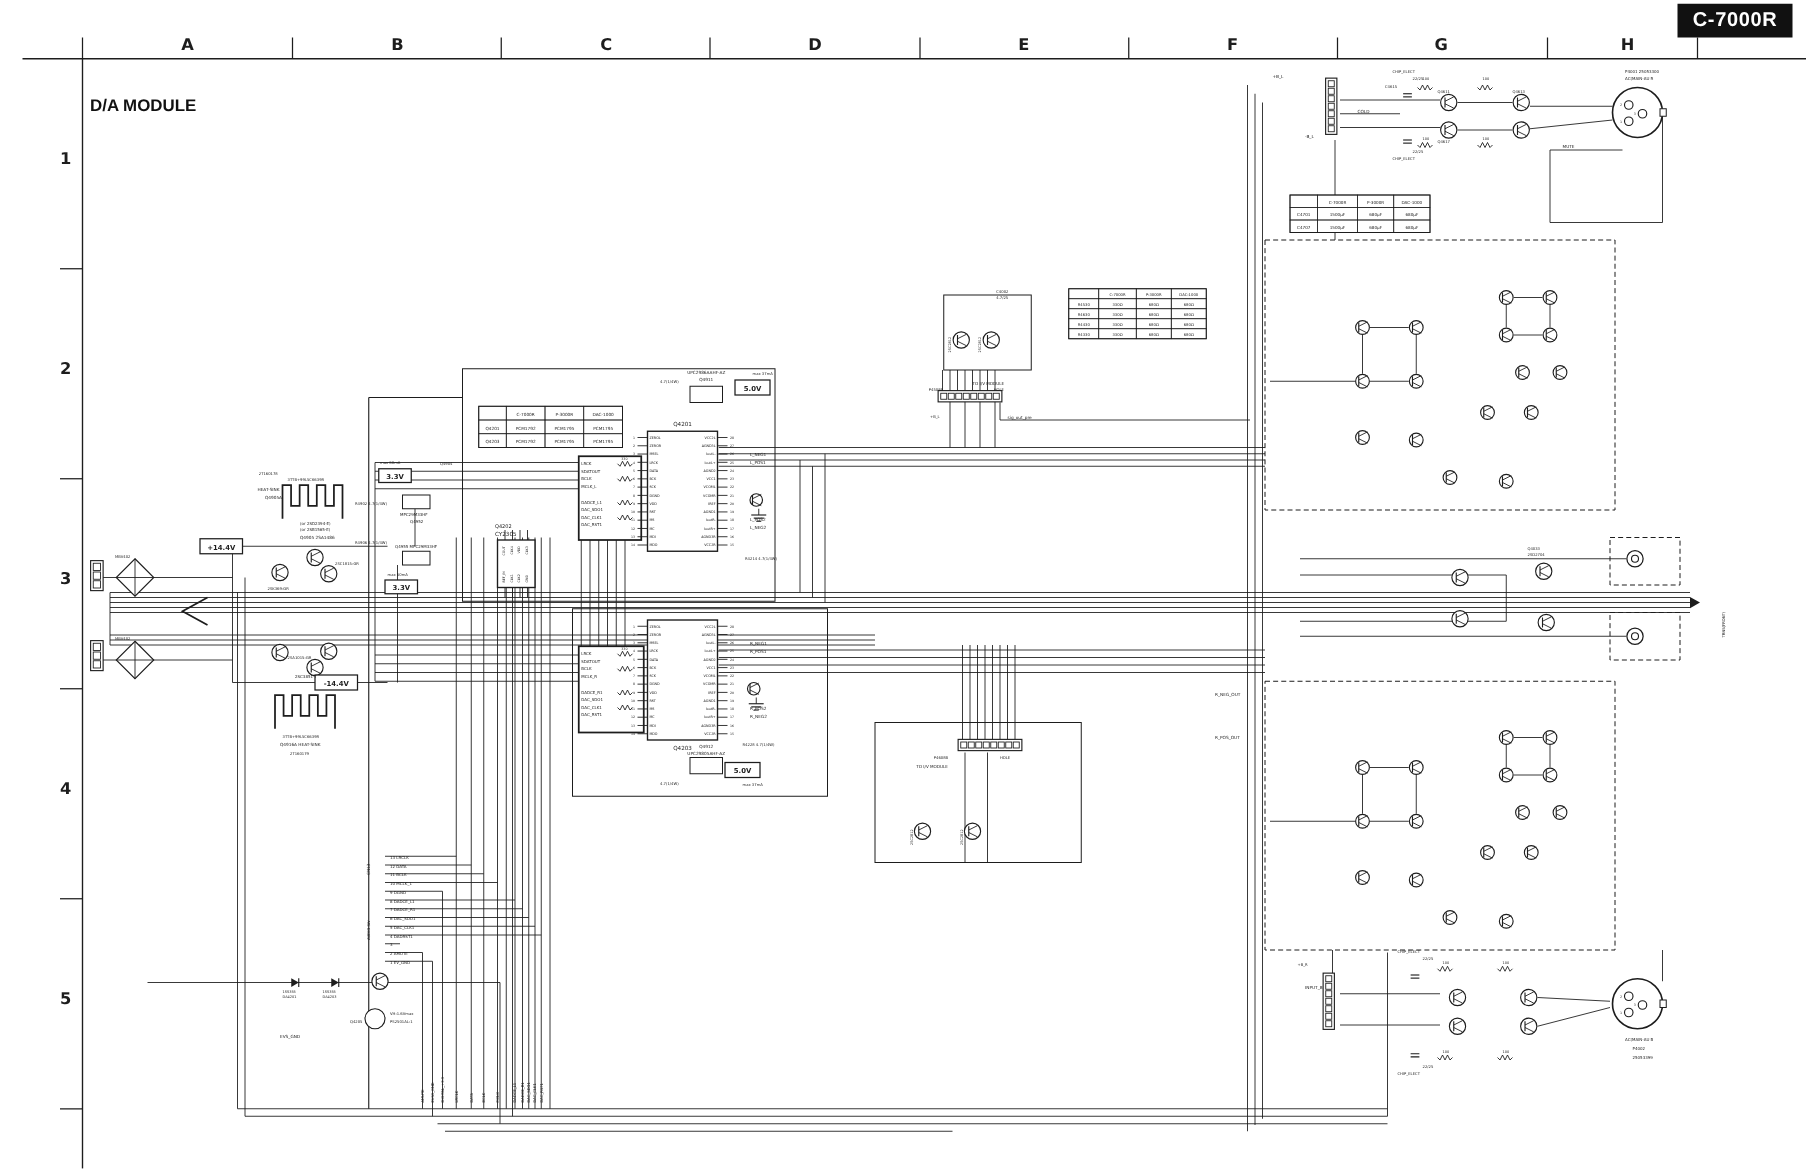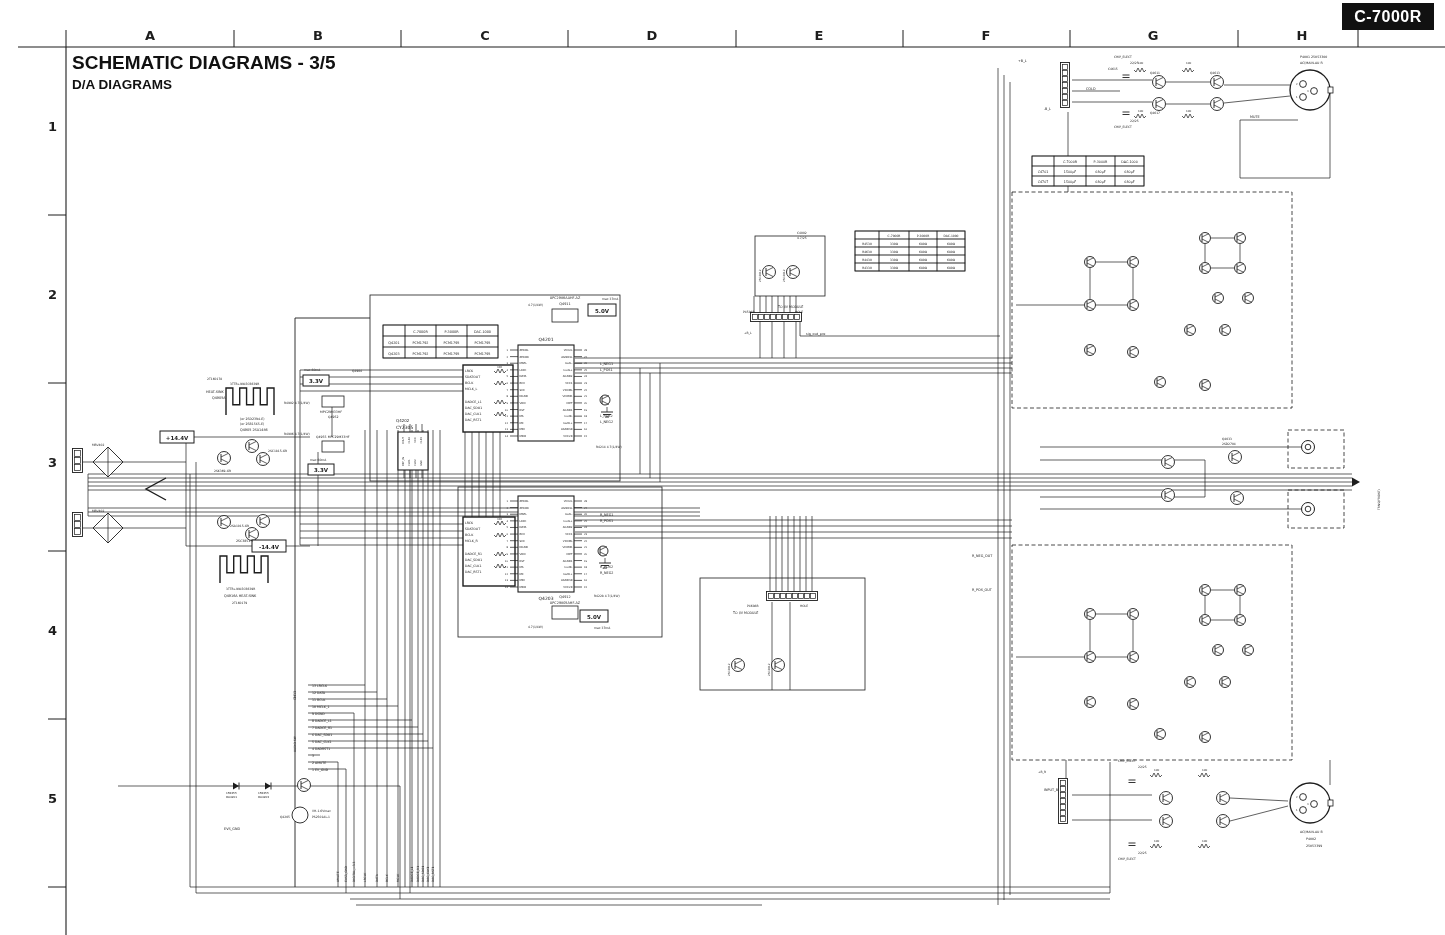--- a/index.html
+++ b/index.html
@@ -979,16 +979,15 @@
       <text x="819" y="40" font-size="13" text-anchor="middle" font-weight="bold">E</text>
       <text x="986" y="40" font-size="13" text-anchor="middle" font-weight="bold">F</text>
       <text x="1153" y="40" font-size="13" text-anchor="middle" font-weight="bold">G</text>
       <text x="1302" y="40" font-size="13" text-anchor="middle" font-weight="bold">H</text>
       <text x="57" y="131" font-size="13" text-anchor="end" font-weight="bold">1</text>
       <text x="57" y="299" font-size="13" text-anchor="end" font-weight="bold">2</text>
       <text x="57" y="467" font-size="13" text-anchor="end" font-weight="bold">3</text>
       <text x="57" y="635" font-size="13" text-anchor="end" font-weight="bold">4</text>
       <text x="57" y="803" font-size="13" text-anchor="end" font-weight="bold">5</text>
     </svg>
-  <div class="title1">SCHEMATIC DIAGRAMS - 3/5</div>
-  <div class="title2">D/A DIAGRAMS</div>
+  <div class="title2">D/A MODULE</div>
   <div class="badge">C-7000R</div>
 </div>
 
 </body></html>

